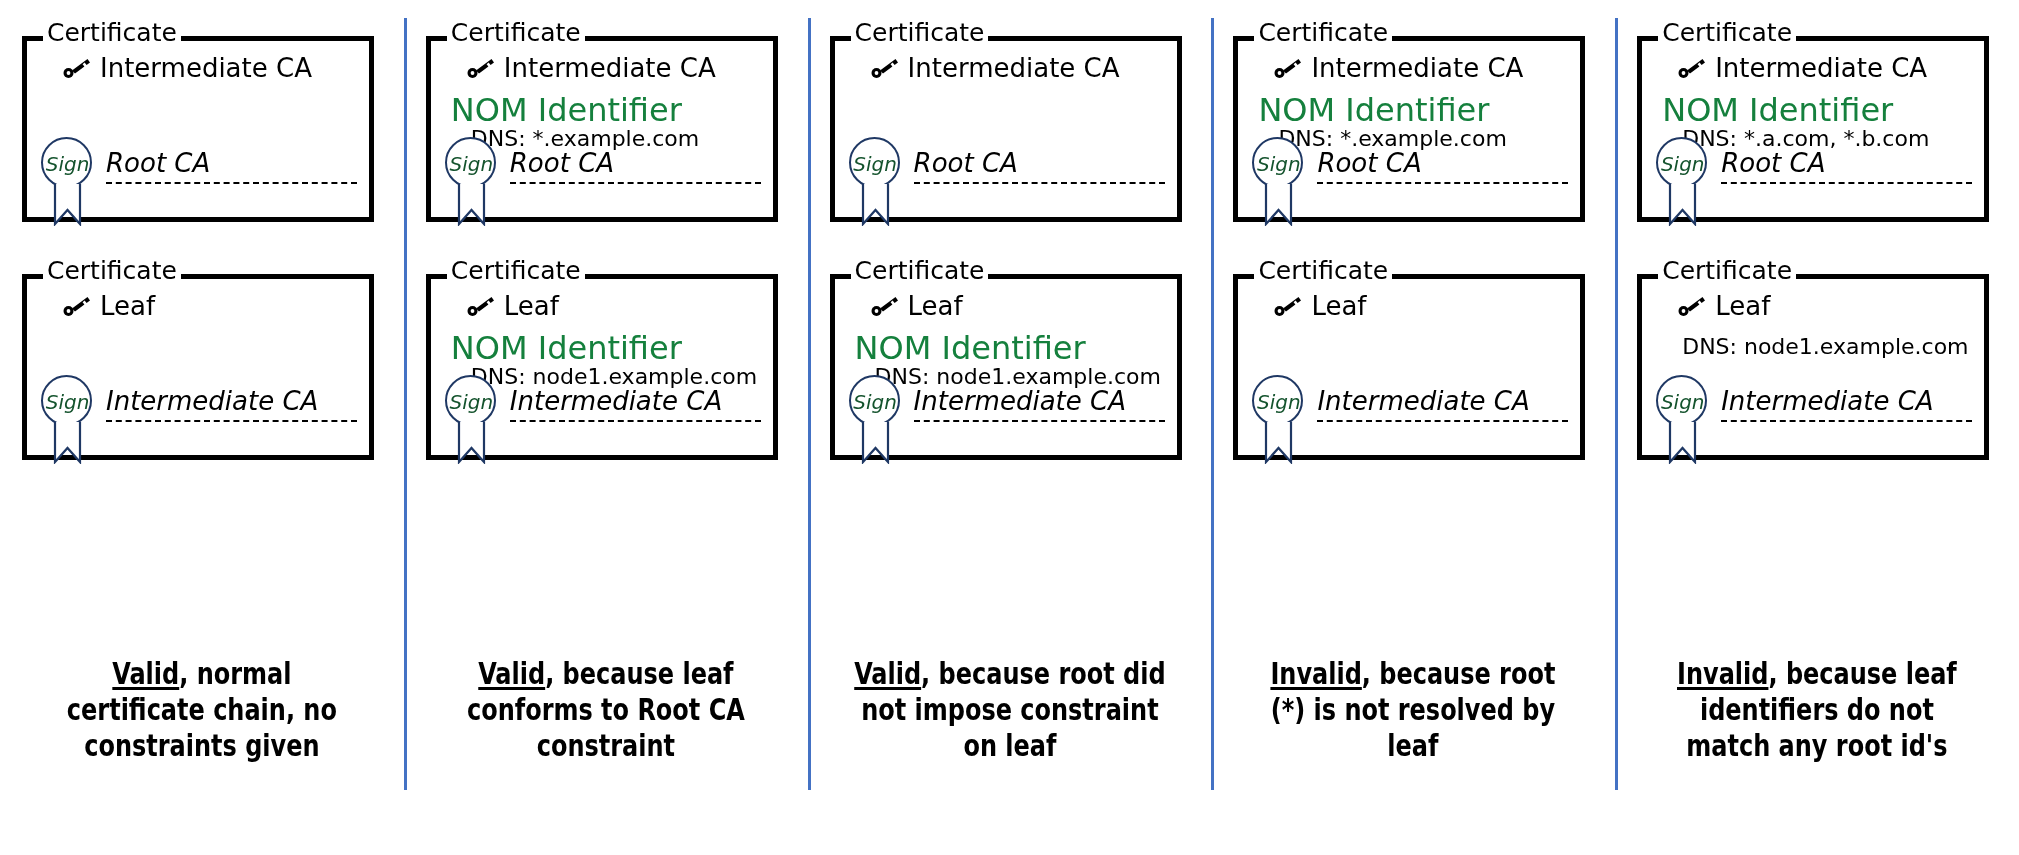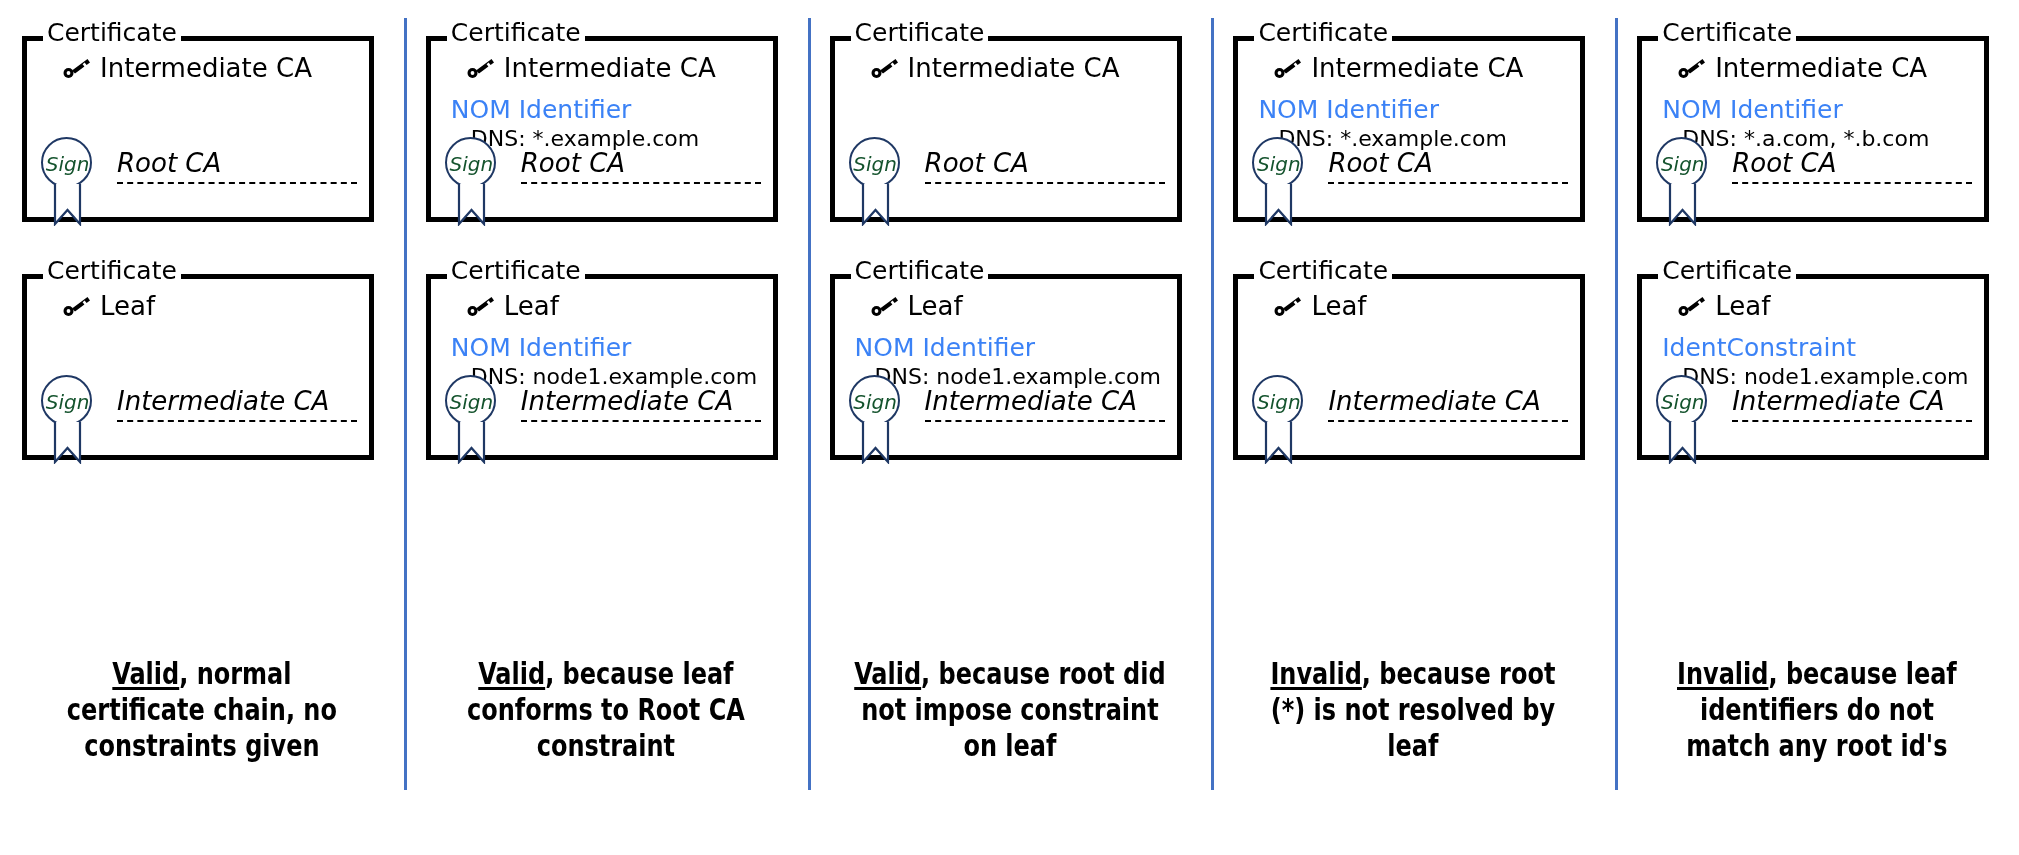--- a/index.html
+++ b/index.html
@@ -86,23 +86,23 @@
   }
 
   
   .ident {
     position: absolute;
     top: 54px;
     left: 20px;
     right: 8px;
   }
   .ident-title {
-    font-size: 25px;
+    font-size: 32px;
     line-height: 30px;
-    color: #3b82f6;
+    color: #15803d;
     white-space: nowrap;
   }
   .ident-value {
     font-size: 22px;
     line-height: 28px;
     color: #000000;
     margin-left: 20px;
     white-space: nowrap;
   }
 
@@ -143,21 +143,21 @@
   }
   .ribbon {
     position: absolute;
     left: 11px;
     top: 47px;
     width: 31px;
     height: 42px;
   }
   .signer {
     position: absolute;
-    left: 76px;
+    left: 65px;
     top: 10px;
     right: 4px;
     font-size: 26px;
     font-style: italic;
     line-height: 32px;
     color: #000000;
     border-bottom: 2.5px dashed #000000;
     padding-bottom: 3px;
     white-space: nowrap;
     overflow: hidden;
@@ -517,21 +517,20 @@
             <svg viewBox="0 0 28 22" width="28" height="22" aria-hidden="true">
               <circle cx="5.5" cy="16" r="5" fill="#000"></circle>
               <circle cx="5.5" cy="16" r="1.9" fill="#fff"></circle>
               <path d="M9 13.6 L24.5 2.0 L27 5.6 L23.6 8.0 L21.6 5.6 L19.6 7.2 L21.4 9.6 L12 16.6 Z" fill="#000"></path>
             </svg>
           </span>
           <span class="subject-text">Leaf</span>
         </div>
 
         <div class="ident">
-          <div class="ident-title">IdentConstraint</div>
           <div class="ident-value">DNS: node1.example.com</div>
         </div>
 
         <div class="sign-area">
           <div class="seal">
             <div class="seal-circle"></div>
             <div class="seal-label">Sign</div>
           </div>
           <span class="ribbon">
             <svg viewBox="0 0 31 42" width="31" height="42" aria-hidden="true">

